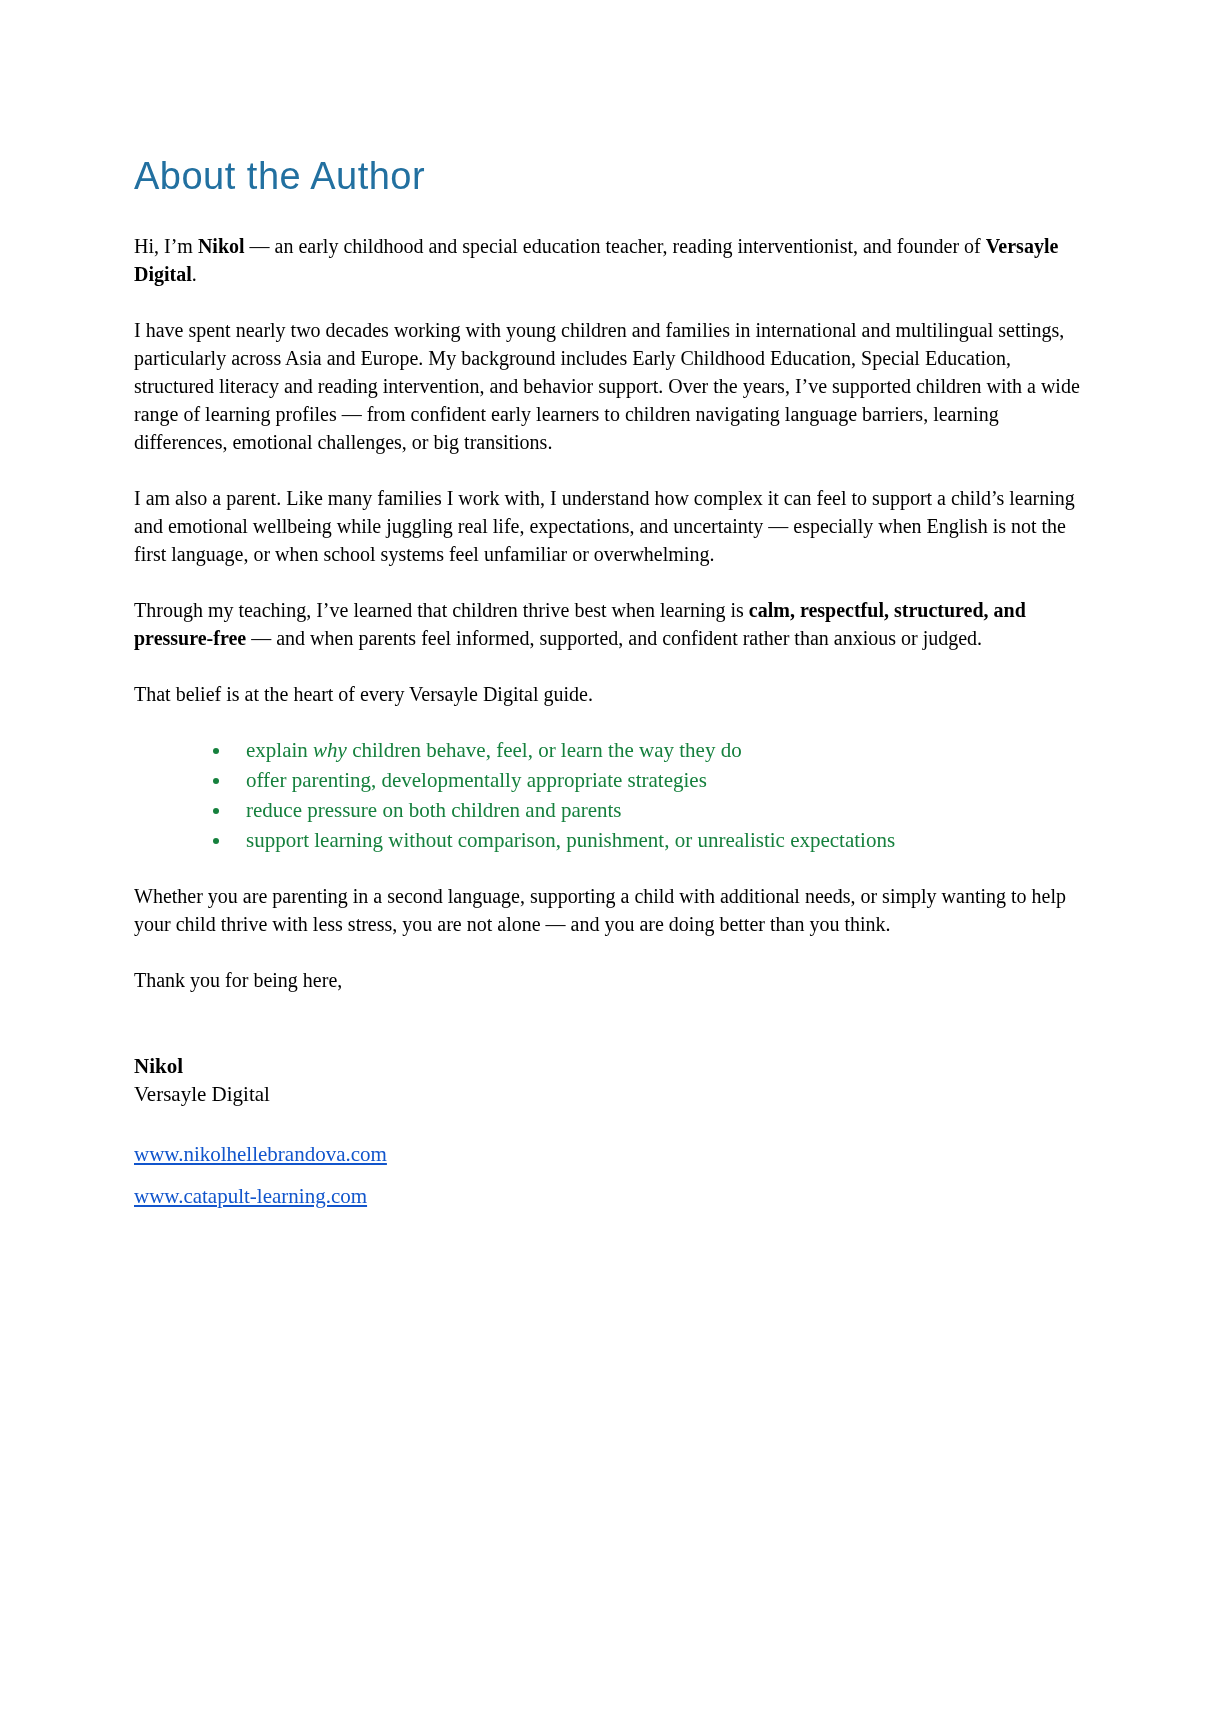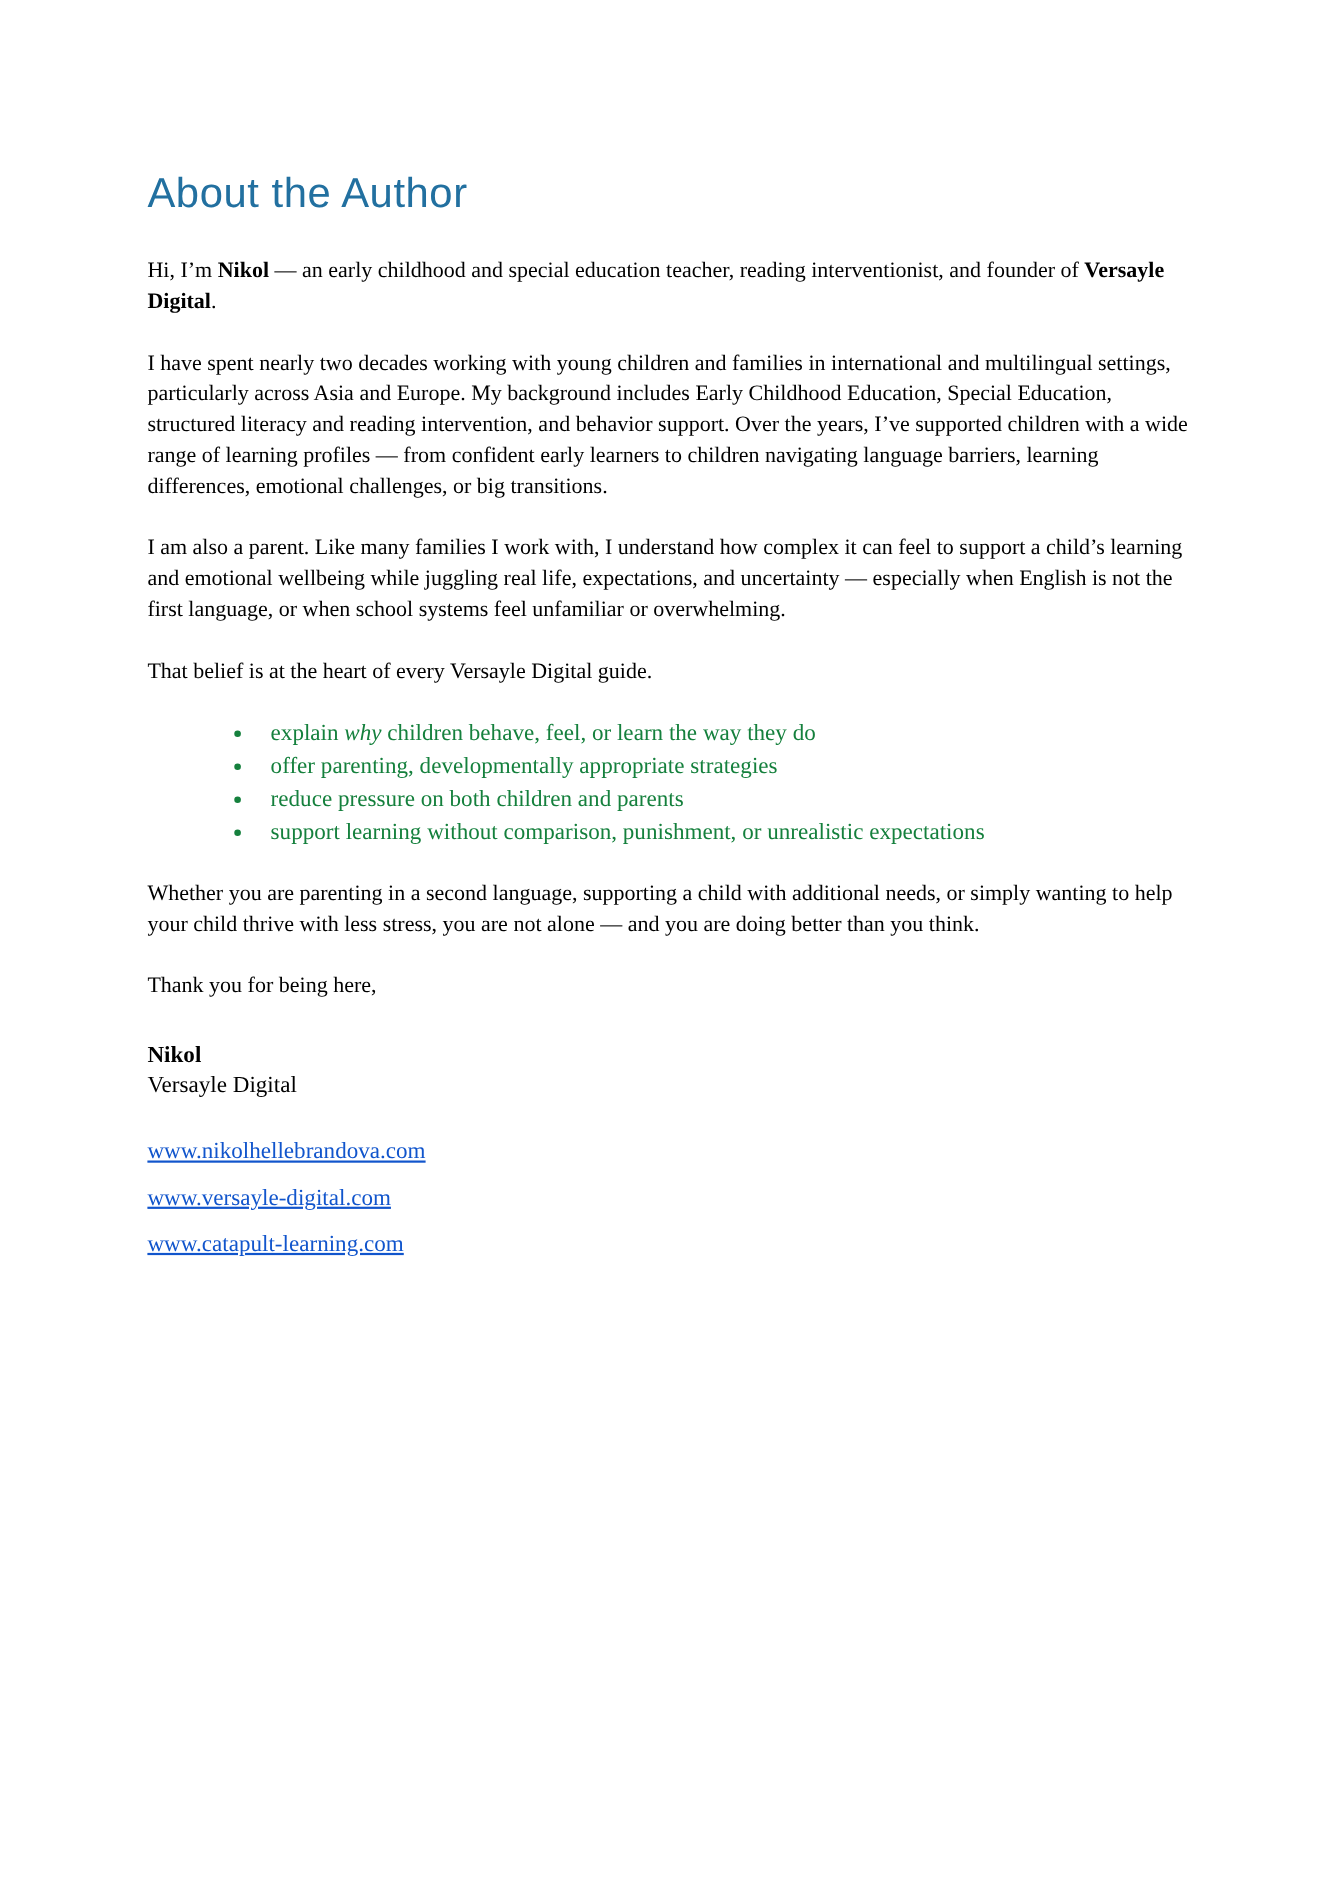--- a/index.html
+++ b/index.html
@@ -41,21 +41,21 @@
     max-width: 860px;
   }
   ul.bullet-list li {
     font-family: "Liberation Serif", "DejaVu Serif", serif;
     font-size: 21px;
     line-height: 28px;
     color: #15803d;
     margin: 0 0 2px 0;
     padding-left: 14px;
   }
-  .thanks { margin-bottom: 34px; }
+  .thanks { margin-bottom: 58px; }
   .sig-name {
     font-family: "Liberation Serif", "DejaVu Serif", serif;
     font-size: 21px;
     line-height: 28px;
     font-weight: bold;
     margin: 0;
   }
   .sig-org {
     font-family: "Liberation Serif", "DejaVu Serif", serif;
     font-size: 21px;
@@ -80,36 +80,36 @@
 <div class="page">
 
   <h1 class="doc-title">About the Author</h1>
 
   <p class="para"><span>Hi, I’m </span><span class="b">Nikol</span><span> — an early childhood and special education teacher, reading interventionist, and founder of </span><span class="b">Versayle Digital</span><span>.</span></p>
 
   <p class="para">I have spent nearly two decades working with young children and families in international and multilingual settings, particularly across Asia and Europe. My background includes Early Childhood Education, Special Education, structured literacy and reading intervention, and behavior support. Over the years, I’ve supported children with a wide range of learning profiles — from confident early learners to children navigating language barriers, learning differences, emotional challenges, or big transitions.</p>
 
   <p class="para">I am also a parent. Like many families I work with, I understand how complex it can feel to support a child’s learning and emotional wellbeing while juggling real life, expectations, and uncertainty — especially when English is not the first language, or when school systems feel unfamiliar or overwhelming.</p>
 
+  <p class="para"><span>Through my teaching, I’ve learned that children thrive best when learning is </span><span class="b">calm, respectful, structured, and pressure-free</span><span> — and when parents feel informed, supported, and confident rather than anxious or judged.</span></p>
 
   <p class="para">That belief is at the heart of every Versayle Digital guide.</p>
 
 
   <ul class="bullet-list">
     <li><span>explain </span><span class="i">why</span><span> children behave, feel, or learn the way they do</span></li>
     <li>offer parenting, developmentally appropriate strategies</li>
     <li>reduce pressure on both children and parents</li>
     <li>support learning without comparison, punishment, or unrealistic expectations</li>
   </ul>
 
 
   <p class="para">Whether you are parenting in a second language, supporting a child with additional needs, or simply wanting to help your child thrive with less stress, you are not alone — and you are doing better than you think.</p>
 
   <p class="para thanks">Thank you for being here,</p>
 
   <p class="sig-name">Nikol</p>
   <p class="sig-org">Versayle Digital</p>
 
   <p class="link-line"><a href="#">www.nikolhellebrandova.com</a></p>
-  <p class="link-line"><a href="#">www.versayle-digital.com</a></p>
   <p class="link-line"><a href="#">www.catapult-learning.com</a></p>
 
 </div>
 
 </body></html>

